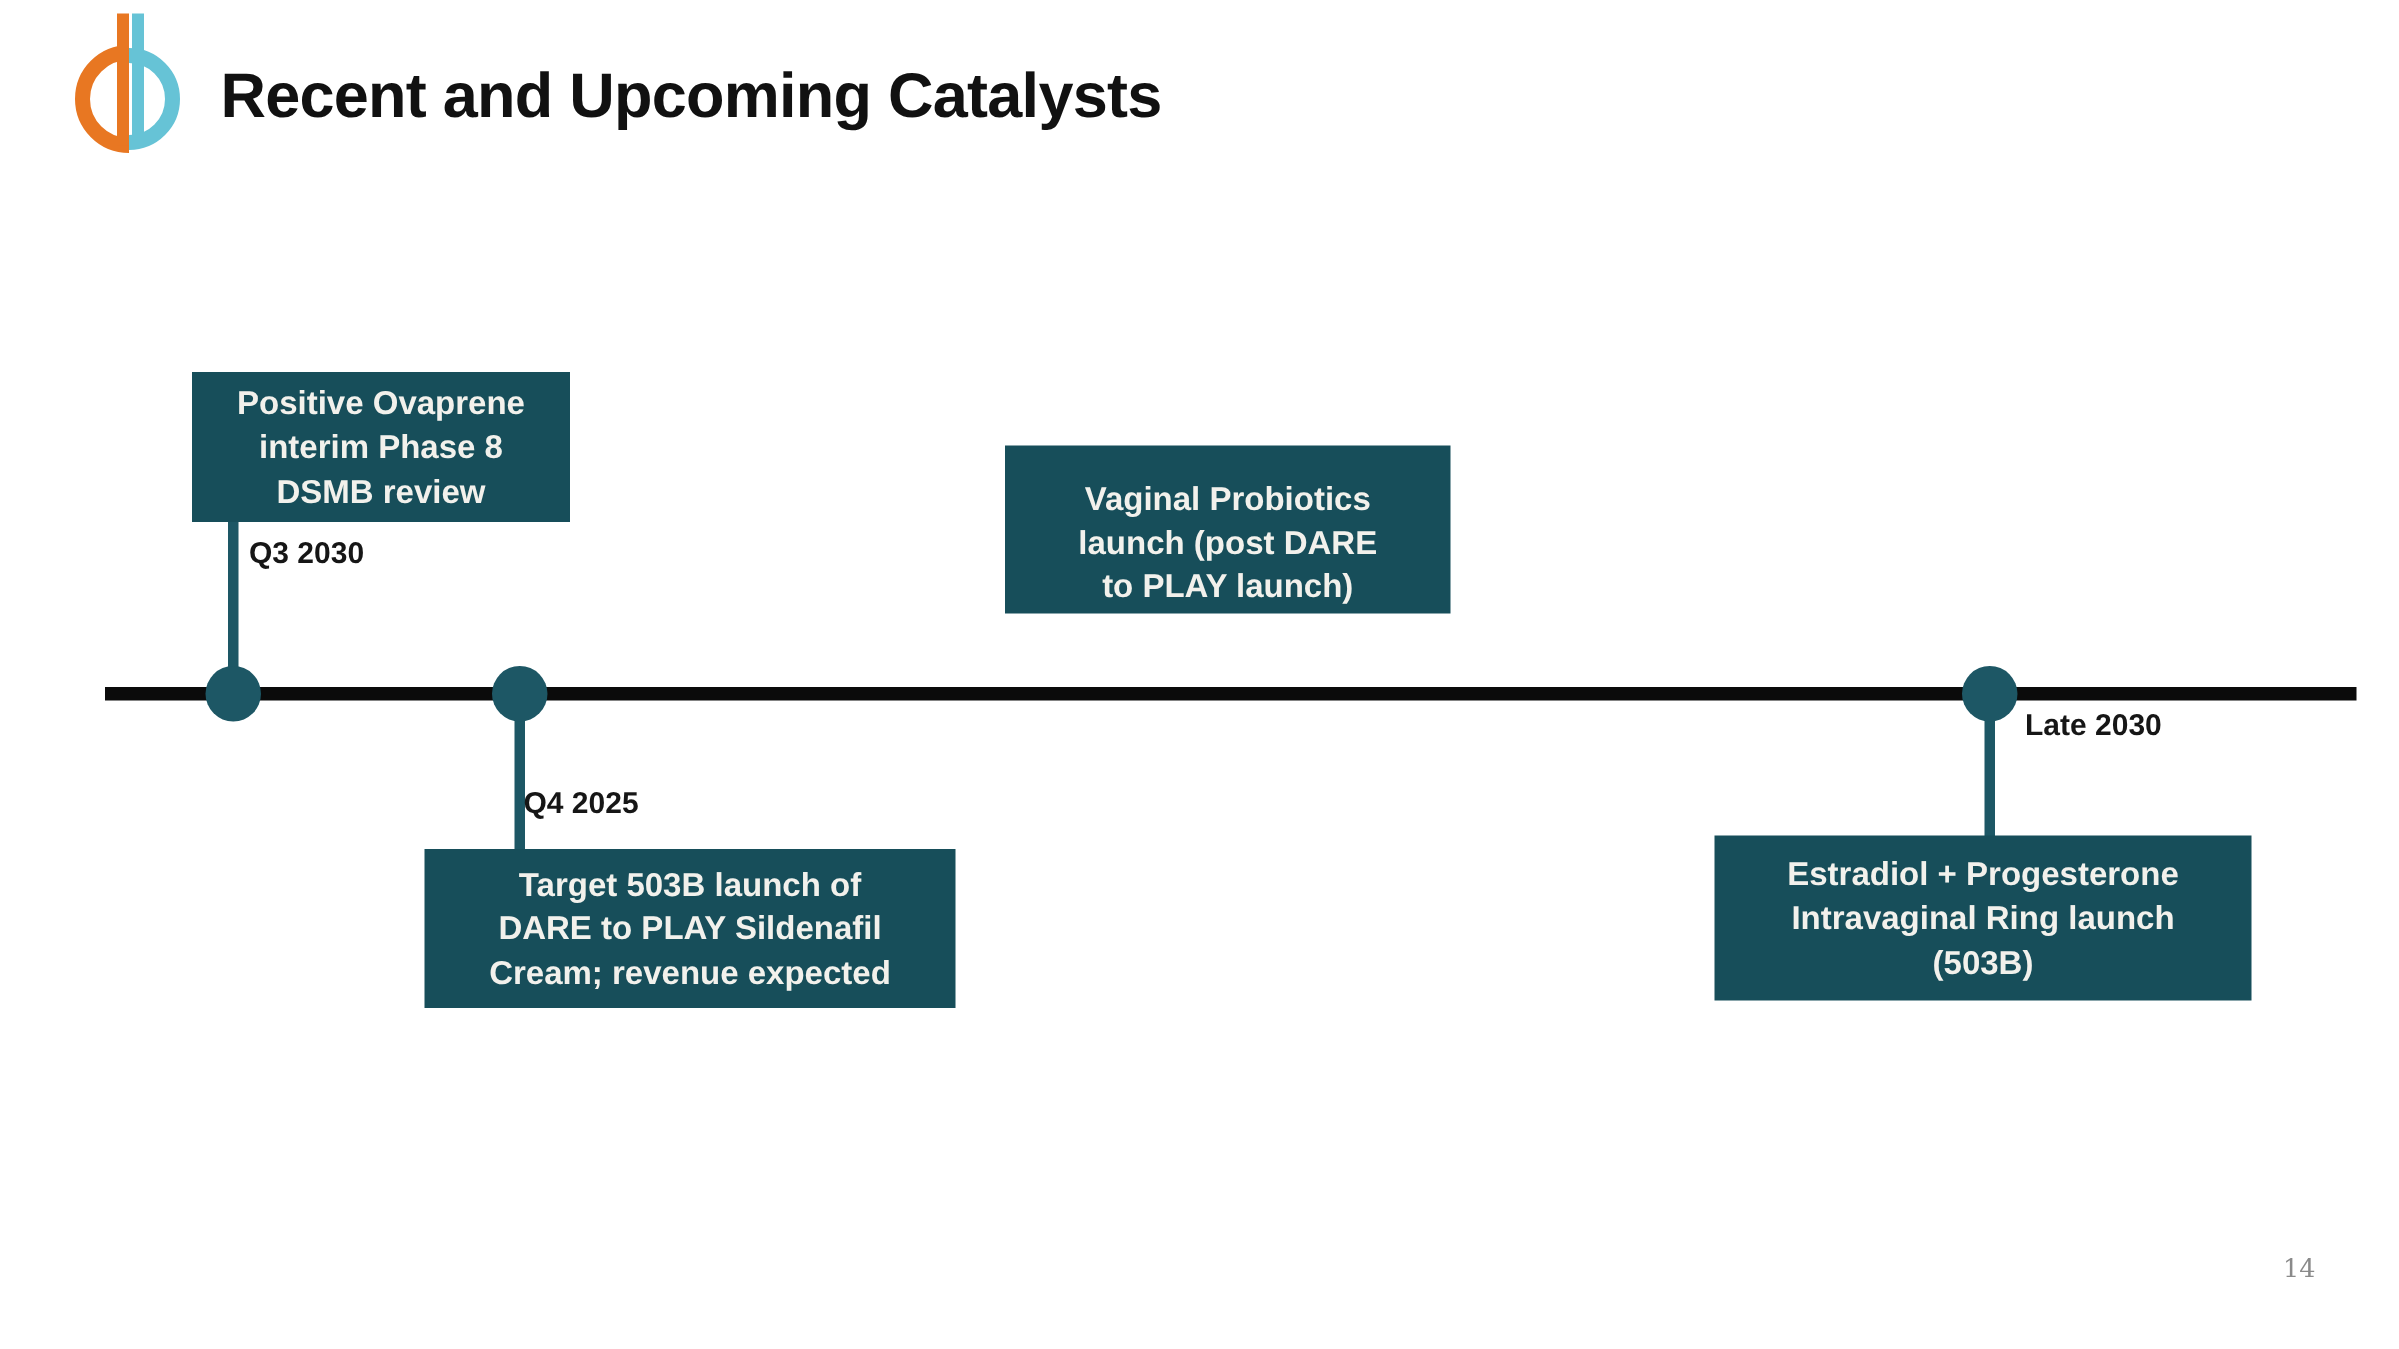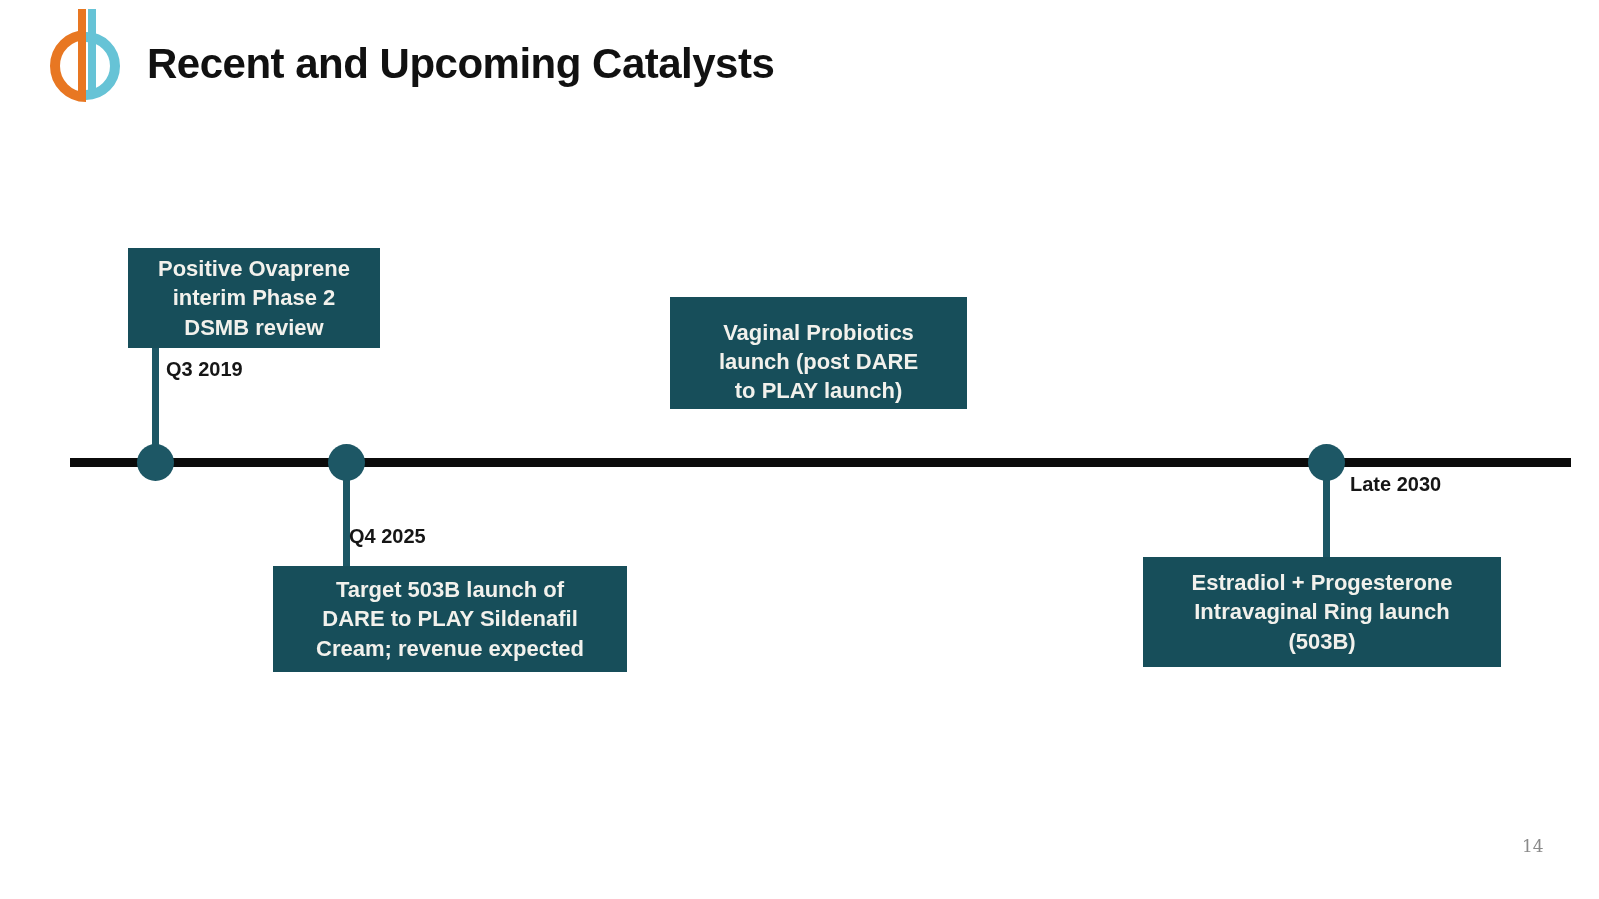--- a/index.html
+++ b/index.html
@@ -74,21 +74,21 @@
     justify-content: center;
     text-align: center;
     font-size: 22px;
     font-weight: 600;
     line-height: 1.32;
     box-sizing: border-box;
   }
   .event-box .inner { display: block; }
   .box1 { left: 128px; top: 248px; width: 252px; height: 100px; }
   .box1 .inner { max-width: 202px; }
-  .box2 { left: 273px; top: 566px; width: 354px; height: 106px; }
+  .box2 { left: 283px; top: 566px; width: 354px; height: 106px; }
   .box2 .inner { max-width: 276px; }
   .box3 { left: 670px; top: 297px; width: 297px; height: 112px; }
   .box3 .inner { max-width: 214px; margin-top: 17px; }
   .box4 { left: 1143px; top: 557px; width: 358px; height: 110px; }
   .box4 .inner { max-width: 290px; }
 
   
   .date-label {
     position: absolute;
     font-size: 20px;
@@ -135,31 +135,31 @@
 
   <div class="connector c1"></div>
   <div class="connector c2"></div>
   <div class="connector c3"></div>
 
   <div class="node n1"></div>
   <div class="node n2"></div>
   <div class="node n3"></div>
 
   <div class="event-box box1">
-    <span class="inner">Positive Ovaprene interim Phase 2 DSMB review</span>
+    <span class="inner">Positive Ovaprene interim Phase 8 DSMB review</span>
   </div>
   <div class="event-box box2">
     <span class="inner">Target 503B launch of DARE to PLAY Sildenafil Cream; revenue expected</span>
   </div>
   <div class="event-box box3">
     <span class="inner">Vaginal Probiotics launch (post DARE to PLAY launch)</span>
   </div>
   <div class="event-box box4">
     <span class="inner">Estradiol + Progesterone Intravaginal Ring launch (503B)</span>
   </div>
 
-  <div class="date-label label-q3">Q3 2019</div>
+  <div class="date-label label-q3">Q3 2030</div>
   <div class="date-label label-q4">Q4 2025</div>
   <div class="date-label label-late">Late 2030</div>
 
   <div class="page-number">14</div>
 
 </div>
 
 </body></html>

